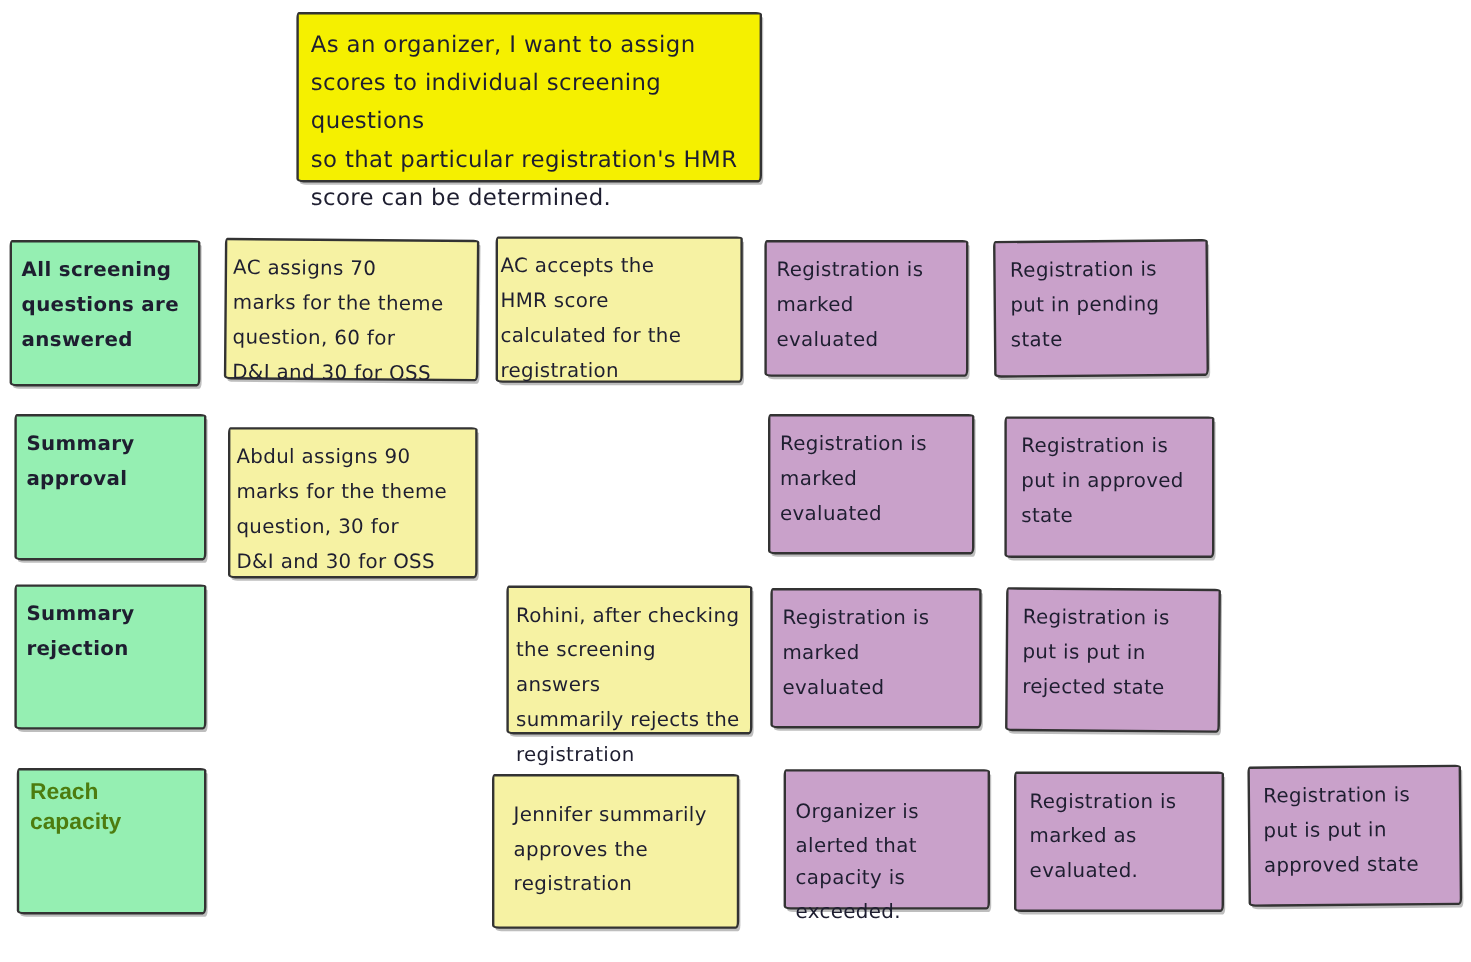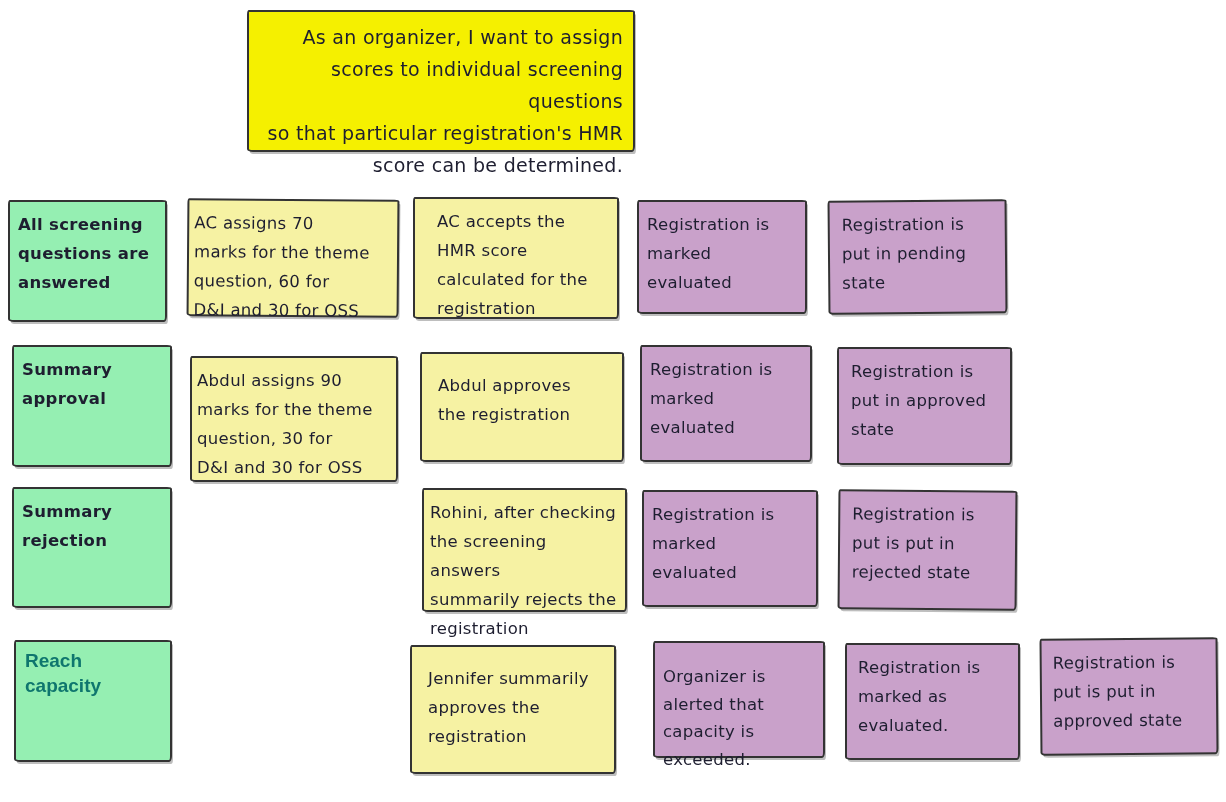--- a/index.html
+++ b/index.html
@@ -39,63 +39,61 @@
     padding: 9px 10px;
   }
   .note--yellow { background: var(--acceptance-yellow, #f6f2a3); }
   .note--green  { background: var(--scenario-green, #95efb2); font-weight: bold; }
   .note--purple { background: var(--outcome-purple, #c9a1ca); }
   .note--plain {
     font-family: "Liberation Sans", sans-serif;
     letter-spacing: 0;
     font-size: 19px;
     line-height: 25px;
-    color: #0f766e;
+    color: #4d7c0f;
     padding: 6px 9px;
   }
   .inset { padding: 17px 16px; }
   .tilt-l { transform: rotate(-0.5deg); }
   .tilt-r { transform: rotate(0.45deg); }
 </style>
 </head>
 <body>
 
 <div class="board">
 
-  <div class="note note--story" style="left:247px; top:10px; width:388px; height:142px;text-align:right;">As an organizer, I want to assign
+  <div class="note note--story" style="left:247px; top:10px; width:388px; height:142px;">As an organizer, I want to assign
 scores to individual screening questions
 so that particular registration's HMR
 score can be determined.</div>
 
   <div class="note note--green" style="left:8px; top:200px; width:159px; height:122px;">All screening
 questions are
 answered</div>
   <div class="note note--yellow tilt-r" style="left:187px; top:199px; width:212px; height:118px; padding-left:5px;">AC assigns 70
 marks for the theme
 question, 60 for
 D&amp;I and 30 for OSS</div>
-  <div class="note note--yellow" style="left:413px; top:197px; width:206px; height:122px; padding-left:22px;">AC accepts the
+  <div class="note note--yellow" style="left:413px; top:197px; width:206px; height:122px; padding-left:2px;">AC accepts the
 HMR score
 calculated for the
 registration</div>
   <div class="note note--purple" style="left:637px; top:200px; width:170px; height:114px;">Registration is
 marked
 evaluated</div>
   <div class="note note--purple tilt-l" style="left:828px; top:200px; width:179px; height:114px; padding-left:12px;">Registration is
 put in pending
 state</div>
 
   <div class="note note--green" style="left:12px; top:345px; width:160px; height:122px;">Summary
 approval</div>
   <div class="note note--yellow" style="left:190px; top:342px; width:208px; height:126px; padding-left:5px;margin-top:14px;">Abdul assigns 90
 marks for the theme
 question, 30 for
 D&amp;I and 30 for OSS</div>
-  <div class="note note--yellow inset" style="left:420px; top:352px; width:204px; height:110px;">Abdul approves
-the registration</div>
   <div class="note note--purple" style="left:640px; top:345px; width:172px; height:117px;">Registration is
 marked
 evaluated</div>
   <div class="note note--purple" style="left:837px; top:347px; width:175px; height:118px; padding-left:12px;">Registration is
 put in approved
 state</div>
 
   <div class="note note--green" style="left:12px; top:487px; width:160px; height:121px;">Summary
 rejection</div>
   <div class="note note--yellow" style="left:422px; top:488px; width:205px; height:124px; padding-left:6px;">Rohini, after checking

